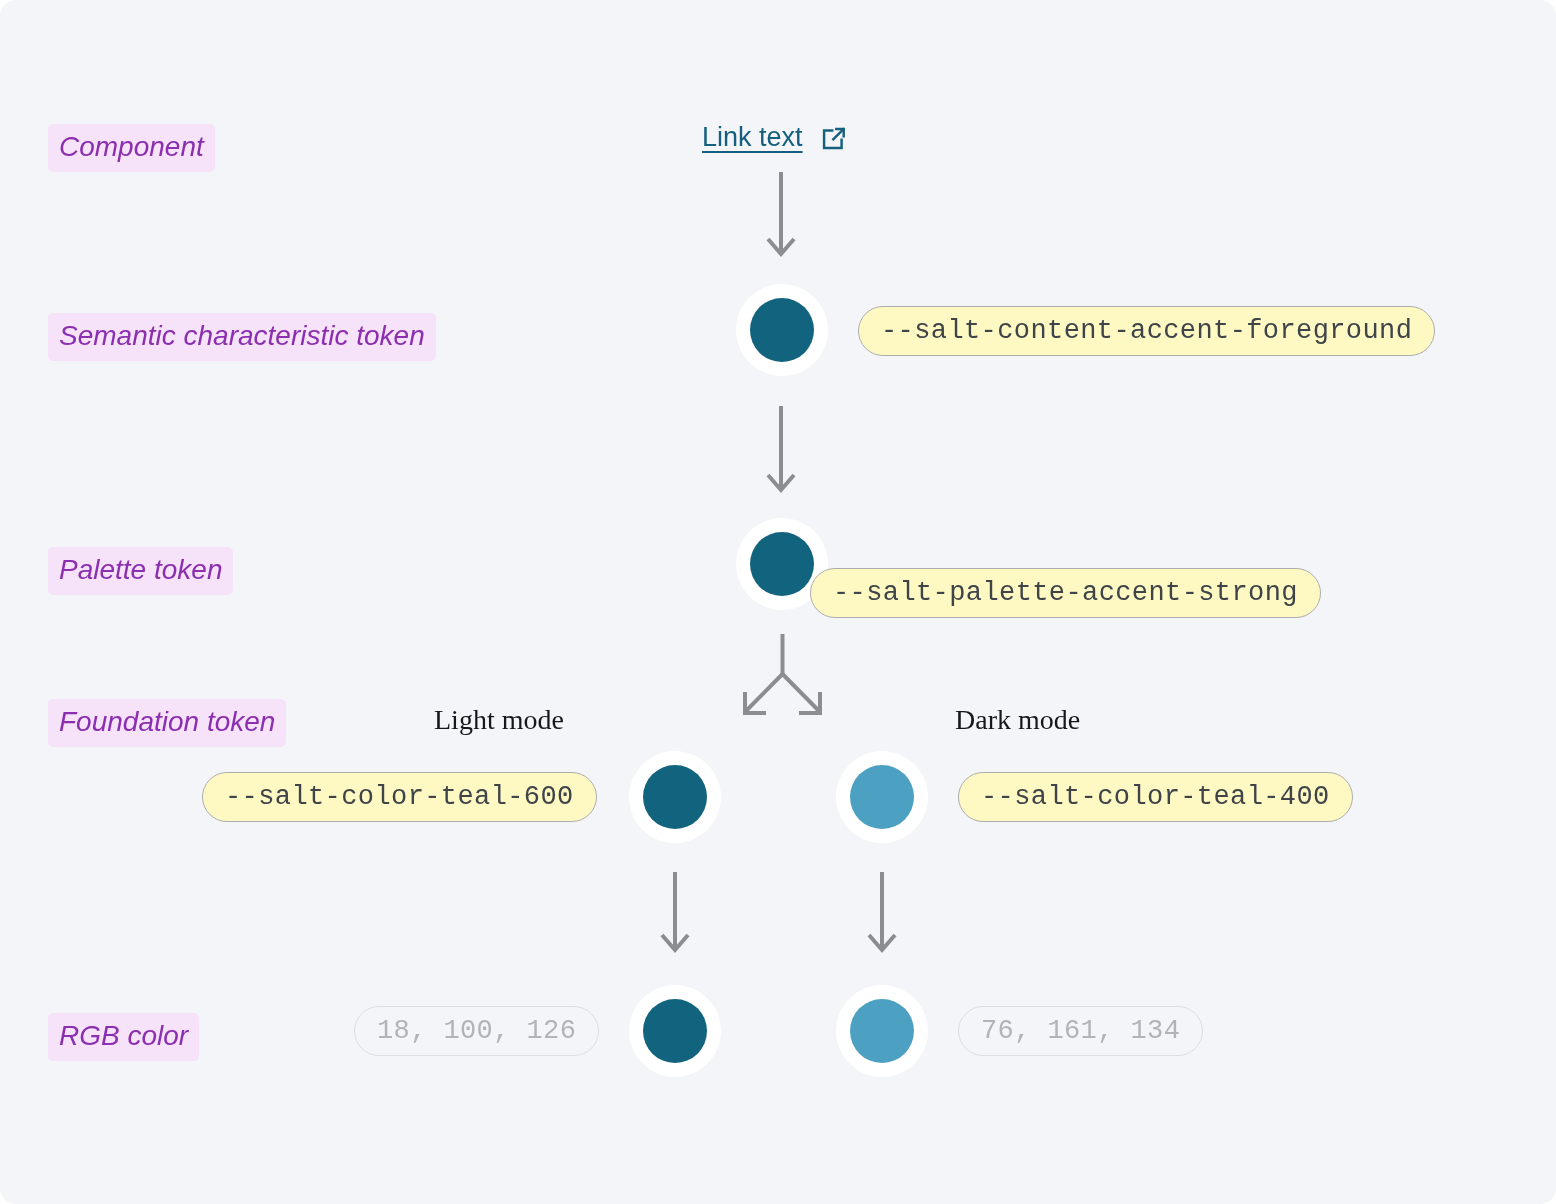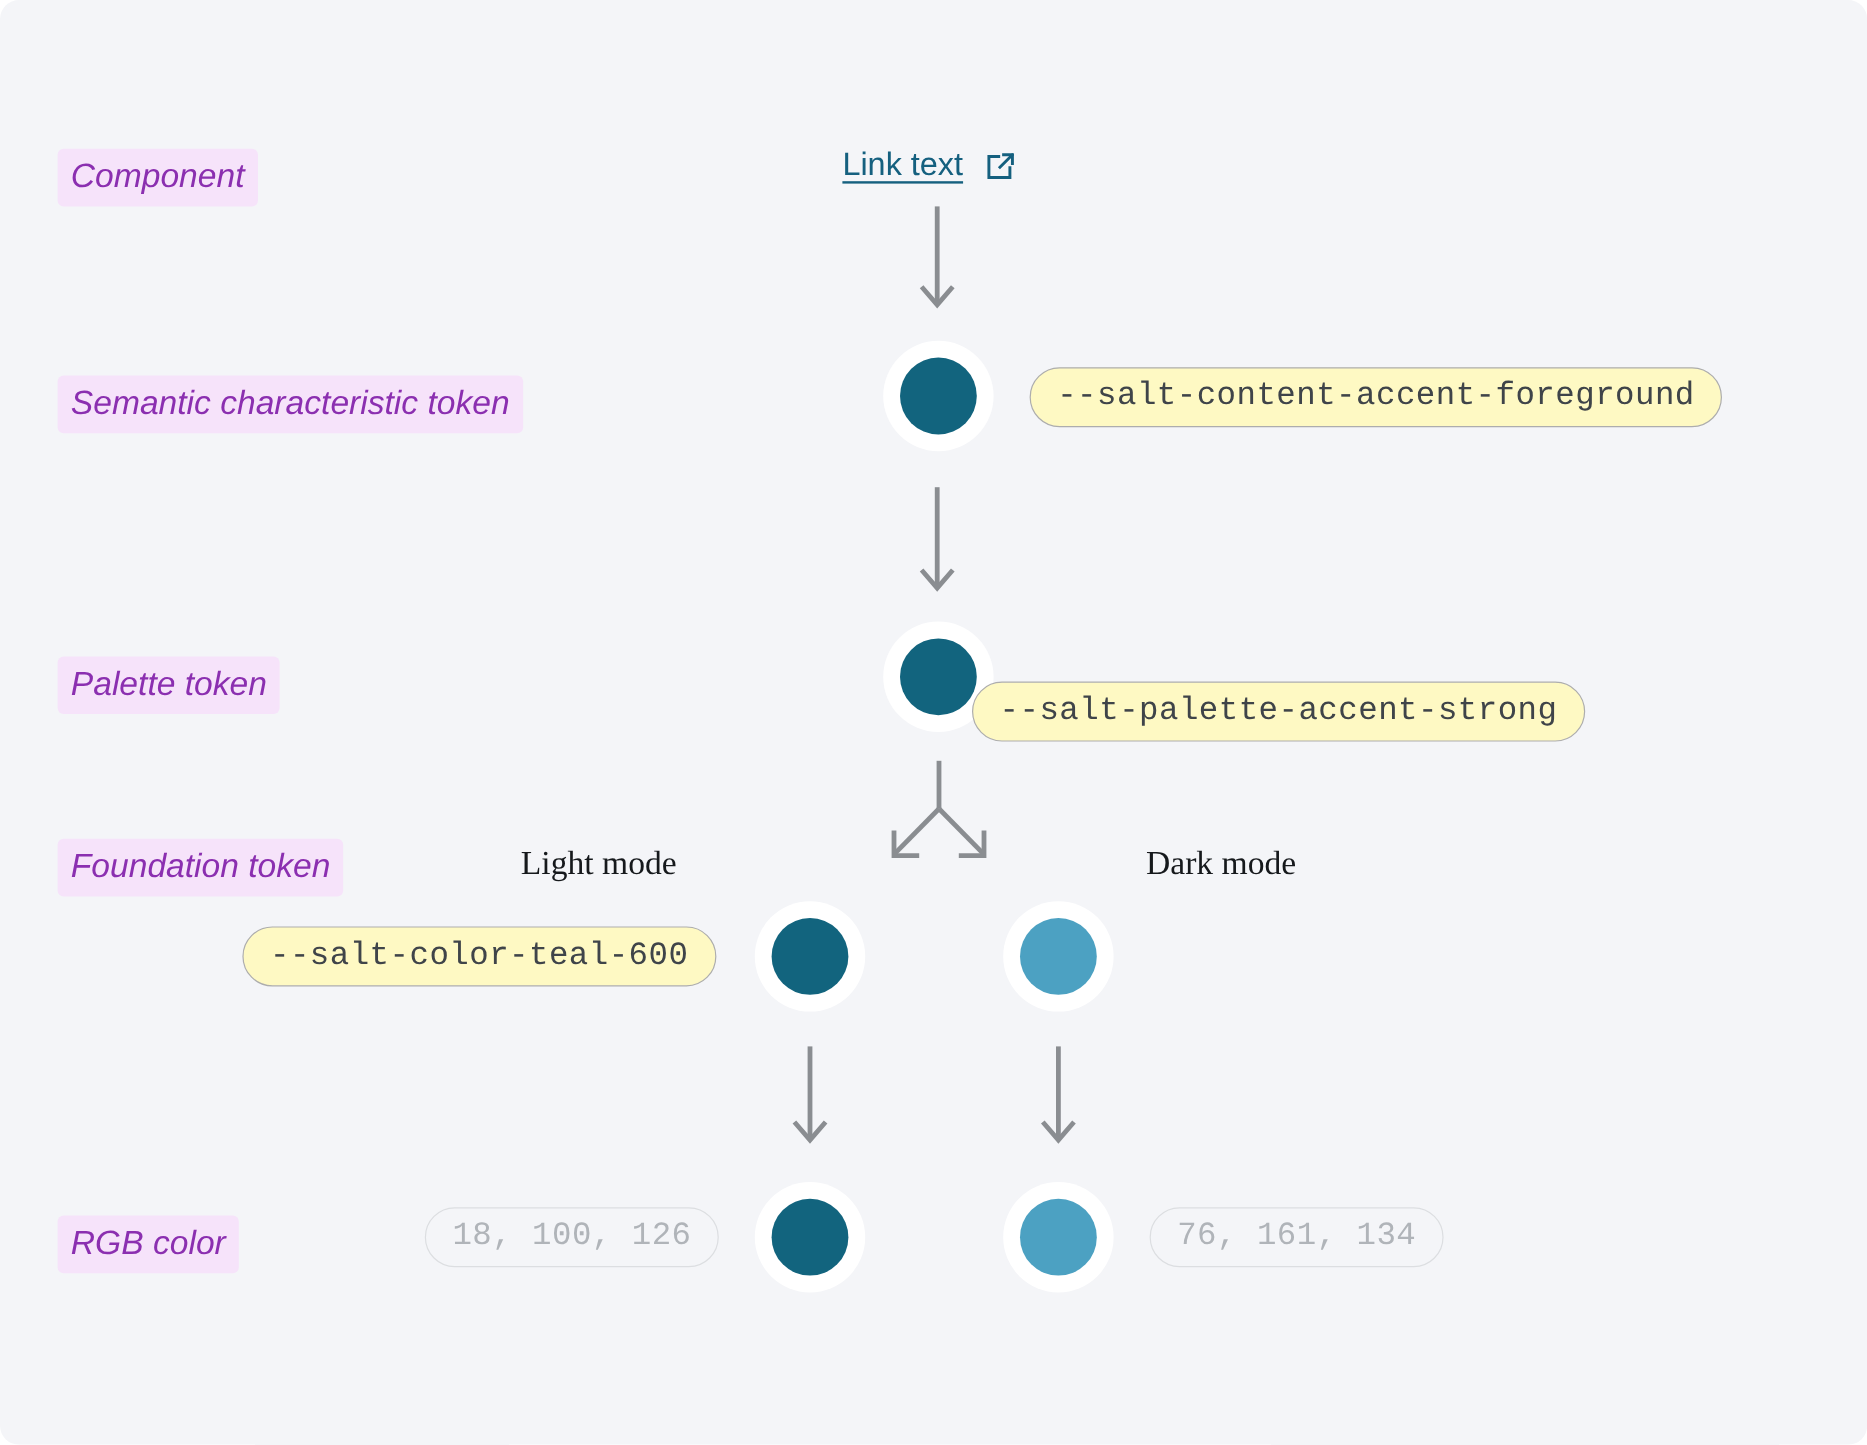--- a/index.html
+++ b/index.html
@@ -176,20 +176,21 @@
   <div class="pill" style="left:202px; top:772px;">--salt-color-teal-600</div>
 
   <div class="swatch" style="left:629px; top:751px;">
     <span class="dot" style="background:#12647e;"></span>
   </div>
 
   <div class="swatch" style="left:836px; top:751px;">
     <span class="dot" style="background:#4ca1c2;"></span>
   </div>
 
+  <div class="pill" style="left:958px; top:772px;">--salt-color-teal-400</div>
 
   <svg class="arrow-svg" style="left:659px; top:872px;" width="32" height="86" viewBox="0 0 32 86">
     <path d="M16 0 L16 76" stroke="#8a8d91" stroke-width="4" stroke-linecap="butt"></path>
     <path d="M3 63 L16 78 L29 63" stroke="#8a8d91" stroke-width="4" fill="none" stroke-linecap="butt" stroke-linejoin="miter"></path>
   </svg>
 
   <svg class="arrow-svg" style="left:866px; top:872px;" width="32" height="86" viewBox="0 0 32 86">
     <path d="M16 0 L16 76" stroke="#8a8d91" stroke-width="4" stroke-linecap="butt"></path>
     <path d="M3 63 L16 78 L29 63" stroke="#8a8d91" stroke-width="4" fill="none" stroke-linecap="butt" stroke-linejoin="miter"></path>
   </svg>

